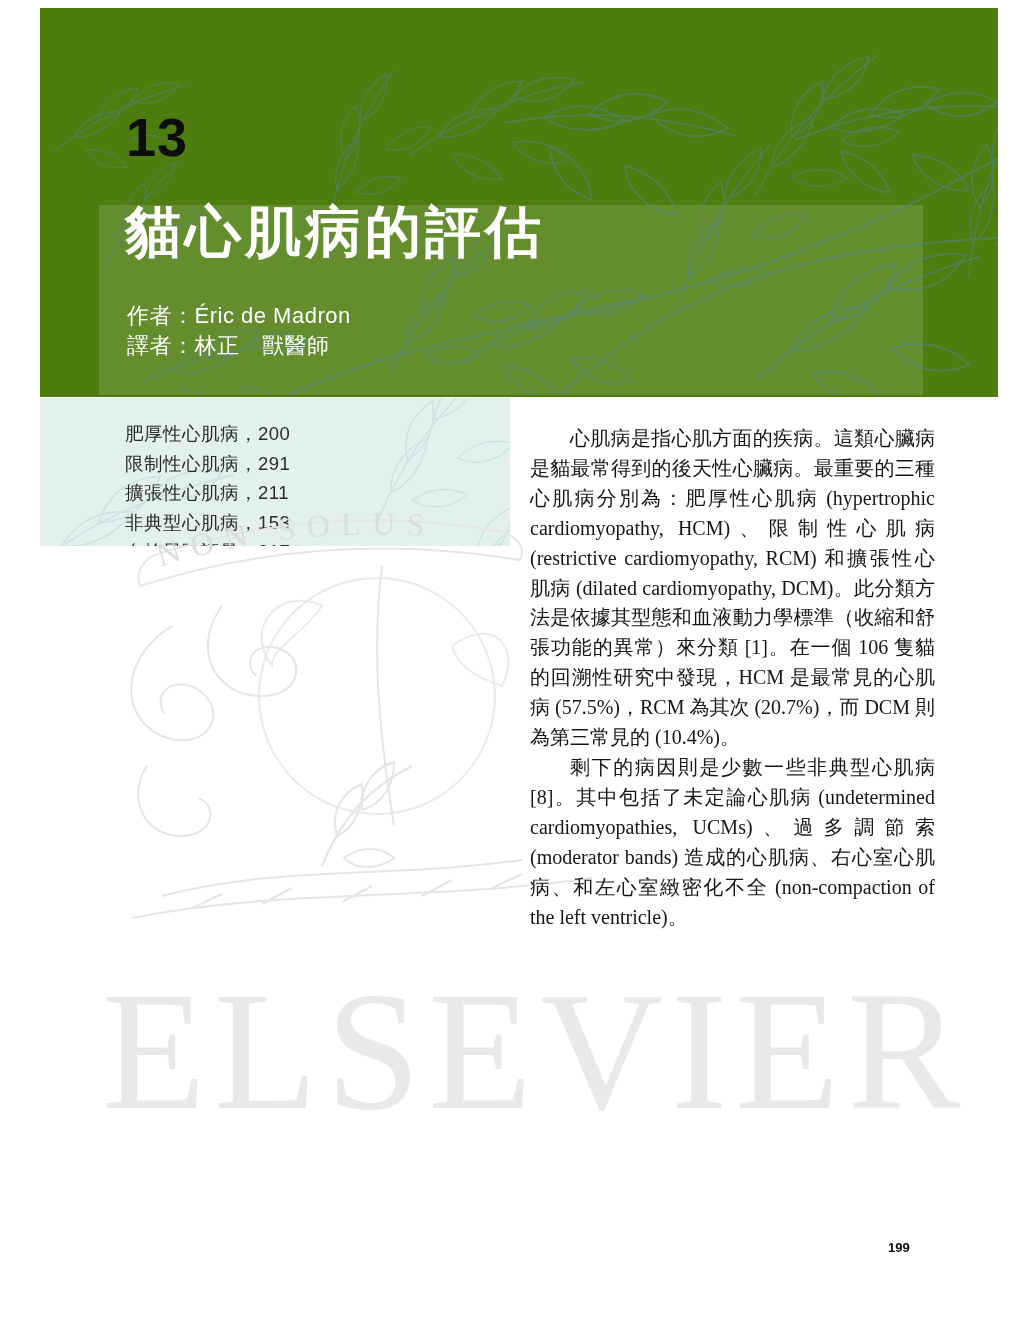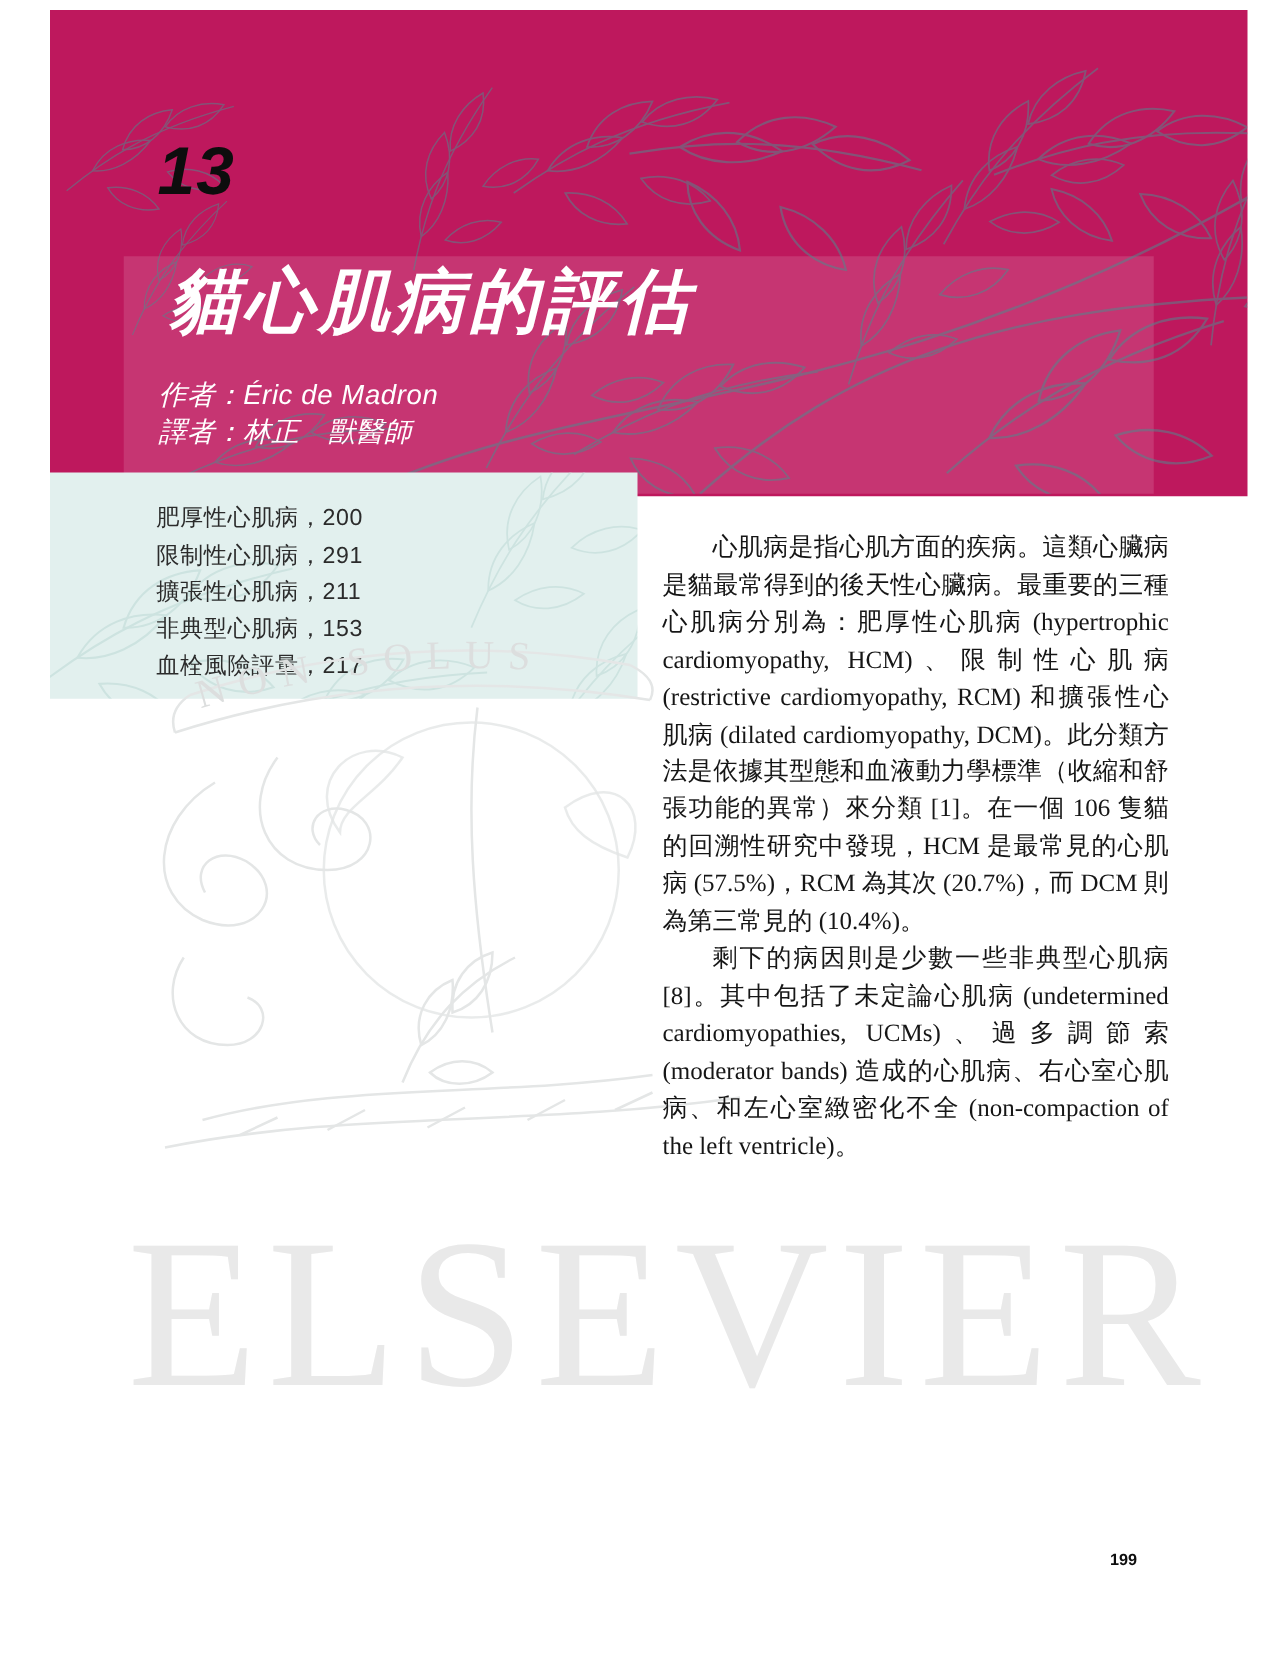--- a/index.html
+++ b/index.html
@@ -2,38 +2,38 @@
 <html lang="zh-Hant"><head>
 <meta charset="utf-8">
 <style>
   html,body{margin:0;padding:0;background:#ffffff;}
   body{width:1024px;height:1325px;position:relative;overflow:hidden;
        font-family:"Liberation Sans","DejaVu Sans",sans-serif;}
   .page{position:absolute;inset:0;background:#ffffff;}
 
   
   .band{position:absolute;left:40px;top:8px;width:958px;height:389px;
-        background:#be185d;overflow:hidden;font-style:italic;}
+        background:#4d7c0f;overflow:hidden;}
   .stripe{position:absolute;left:59px;top:197px;width:824px;height:190px;
           background:rgba(255,255,255,0.13);}
   .band svg.foliage{position:absolute;left:0;top:0;}
   .chapter-number{position:absolute;left:86px;top:102px;
           font-size:54px;line-height:1;font-weight:700;color:#0d0d0d;
           letter-spacing:1px;}
-  .chapter-title{position:absolute;left:85px;top:194px;margin:10px;
+  .chapter-title{position:absolute;left:85px;top:194px;margin:0;
           font-family:"Liberation Serif","DejaVu Serif",serif;
           font-size:56px;line-height:1.1;font-weight:700;color:#ffffff;
           letter-spacing:4px;}
   .credit{position:absolute;left:87px;color:#ffffff;font-size:22px;
           line-height:1;letter-spacing:0.5px;font-weight:500;}
   .author{top:297px;}
   .translator{top:327px;}
 
   
-  .toc-band{position:absolute;left:40px;top:378px;width:470px;height:181px;
+  .toc-band{position:absolute;left:40px;top:398px;width:470px;height:148px;
           background:#e2f0ee;overflow:hidden;}
   .toc-list{position:absolute;left:85px;top:21px;margin:0;padding:0;
           list-style:none;font-size:18.5px;line-height:29.6px;color:#2b2b2b;
           letter-spacing:0.5px;}
 
   
   .emblem{position:absolute;left:92px;top:396px;z-index:0;}
 
   
   .bodycol{position:absolute;left:530px;top:424px;width:405px;z-index:2;}

